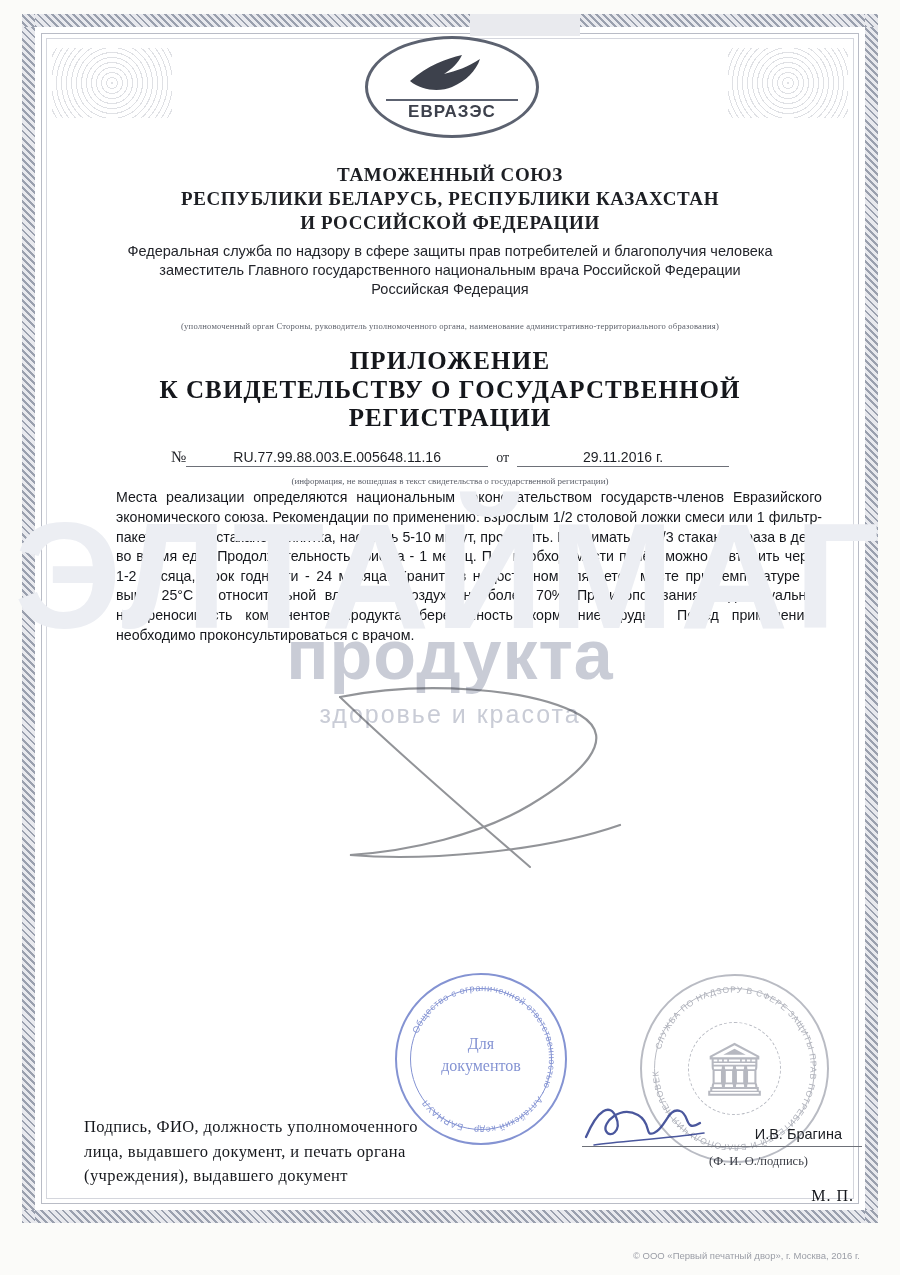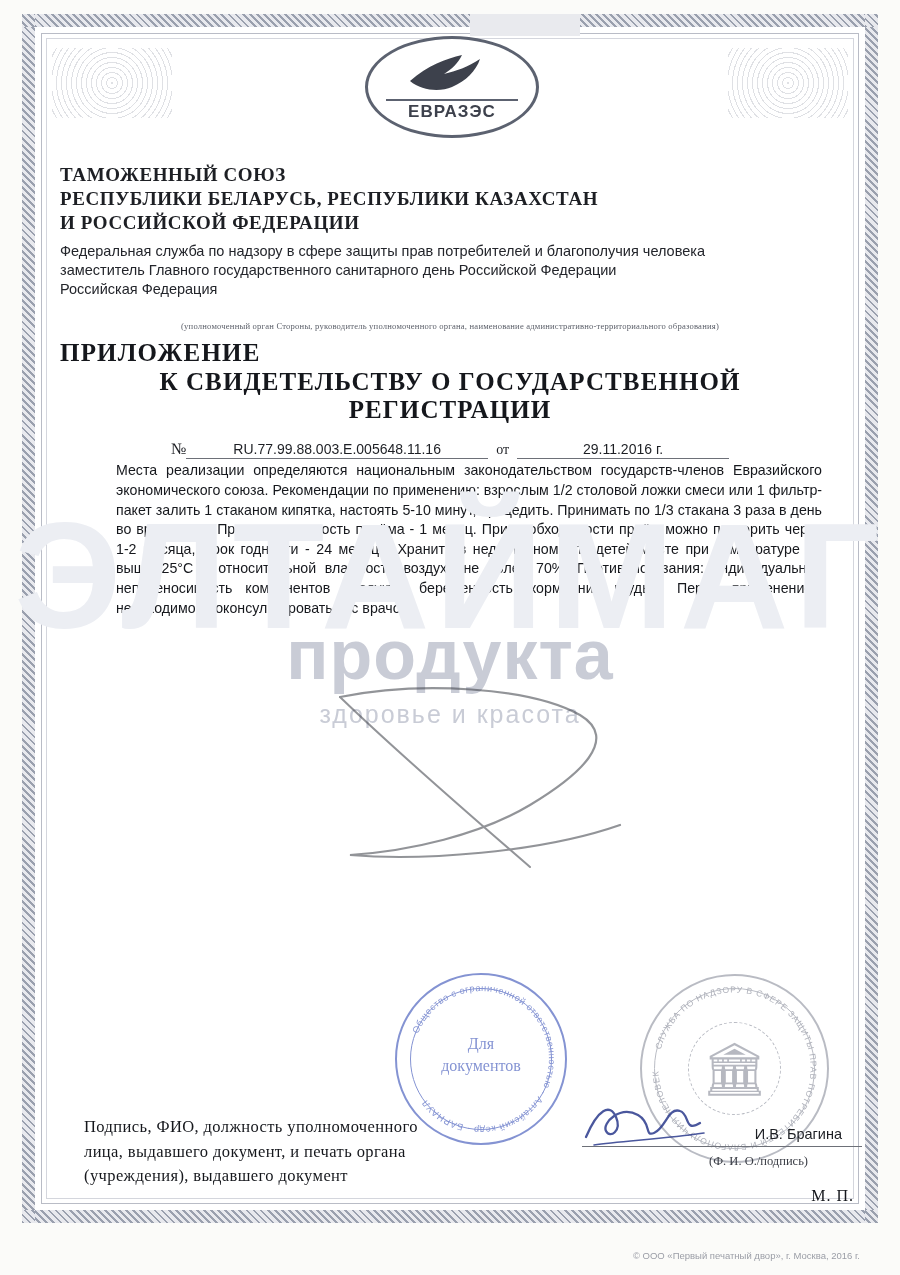--- a/index.html
+++ b/index.html
@@ -116,21 +116,21 @@
     position: absolute;
     left: 18px;
     right: 18px;
     bottom: 34px;
     height: 2px;
     background: #5c6270;
   }
 
   
   .hdr {
-    text-align: left;
+    text-align: center;
     color: #1d1f24;
   }
   .hdr-l1 {
     font-family: "Liberation Serif", serif;
     font-weight: bold;
     font-size: 19px;
     letter-spacing: .6px;
     margin-top: 26px;
   }
   .hdr-l2 {
@@ -157,25 +157,26 @@
   .caption-small {
     text-align: center;
     font-family: "Liberation Serif", serif;
     font-size: 8.6px;
     color: #5a5e68;
     margin-top: 22px;
     letter-spacing: .2px;
   }
 
   .title-1 {
+    text-align: center;
     font-family: "Liberation Serif", serif;
     font-weight: bold;
     font-size: 25px;
     letter-spacing: 1.2px;
-    margin-top: 8px;
+    margin-top: 16px;
     color: #15171c;
   }
   .title-2 {
     text-align: center;
     font-family: "Liberation Serif", serif;
     font-weight: bold;
     font-size: 25px;
     letter-spacing: 1.1px;
     margin-top: 1px;
     color: #15171c;
@@ -454,35 +455,36 @@
         <div class="emblem-rule"></div>
         <div class="emblem-text">ЕВРАЗЭС</div>
       </div>
     </div>
 
     <div class="hdr hdr-l1">ТАМОЖЕННЫЙ СОЮЗ</div>
     <div class="hdr hdr-l2">РЕСПУБЛИКИ БЕЛАРУСЬ, РЕСПУБЛИКИ КАЗАХСТАН</div>
     <div class="hdr hdr-l3">И РОССИЙСКОЙ ФЕДЕРАЦИИ</div>
 
     <div class="hdr org-line">Федеральная служба по надзору в сфере защиты прав потребителей и благополучия человека</div>
-    <div class="hdr org-line" style="margin-top:0">заместитель Главного государственного санитарного день Российской Федерации</div>
+    <div class="hdr org-line" style="margin-top:0">заместитель Главного государственного национальным врача Российской Федерации</div>
     <div class="hdr org-line" style="margin-top:0">Российская Федерация</div>
 
     <div class="caption-small">(уполномоченный орган Стороны, руководитель уполномоченного органа, наименование административно-территориального образования)</div>
 
     <div class="title-1">ПРИЛОЖЕНИЕ</div>
     <div class="title-2">К СВИДЕТЕЛЬСТВУ О ГОСУДАРСТВЕННОЙ РЕГИСТРАЦИИ</div>
 
     <div class="numrow">
       <span class="lbl">№</span>
       <span class="fill fill-num">RU.77.99.88.003.Е.005648.11.16</span>
       <span class="ot">от</span>
       <span class="fill fill-date">29.11.2016 г.</span>
     </div>
 
+    <div class="caption-small2">(информация, не вошедшая в текст свидетельства о государственной регистрации)</div>
 
     <div class="scope-body">Места реализации определяются национальным законодательством государств-членов Евразийского экономического союза. Рекомендации по применению: взрослым 1/2 столовой ложки смеси или 1 фильтр-пакет залить 1 стаканом кипятка, настоять 5-10 минут, процедить. Принимать по 1/3 стакана 3 раза в день во время еды. Продолжительность приёма - 1 месяц. При необходимости приём можно повторить через 1-2 месяца, Срок годности - 24 месяца. Хранить в недоступном для детей месте при температуре не выше 25°С и относительной влажности воздуха не более 70%. Противопоказания: индивидуальная непереносимость компонентов продукта, беременность, кормление грудью. Перед применением необходимо проконсультироваться с врачом.</div>
 
   </div>
 
   <div class="watermark">
     <div class="wm-ghost">ЭЛТАЙМАГ</div>
     <div class="wm-main">продукта</div>
     <div class="wm-sub">здоровье и красота</div>
   </div>

